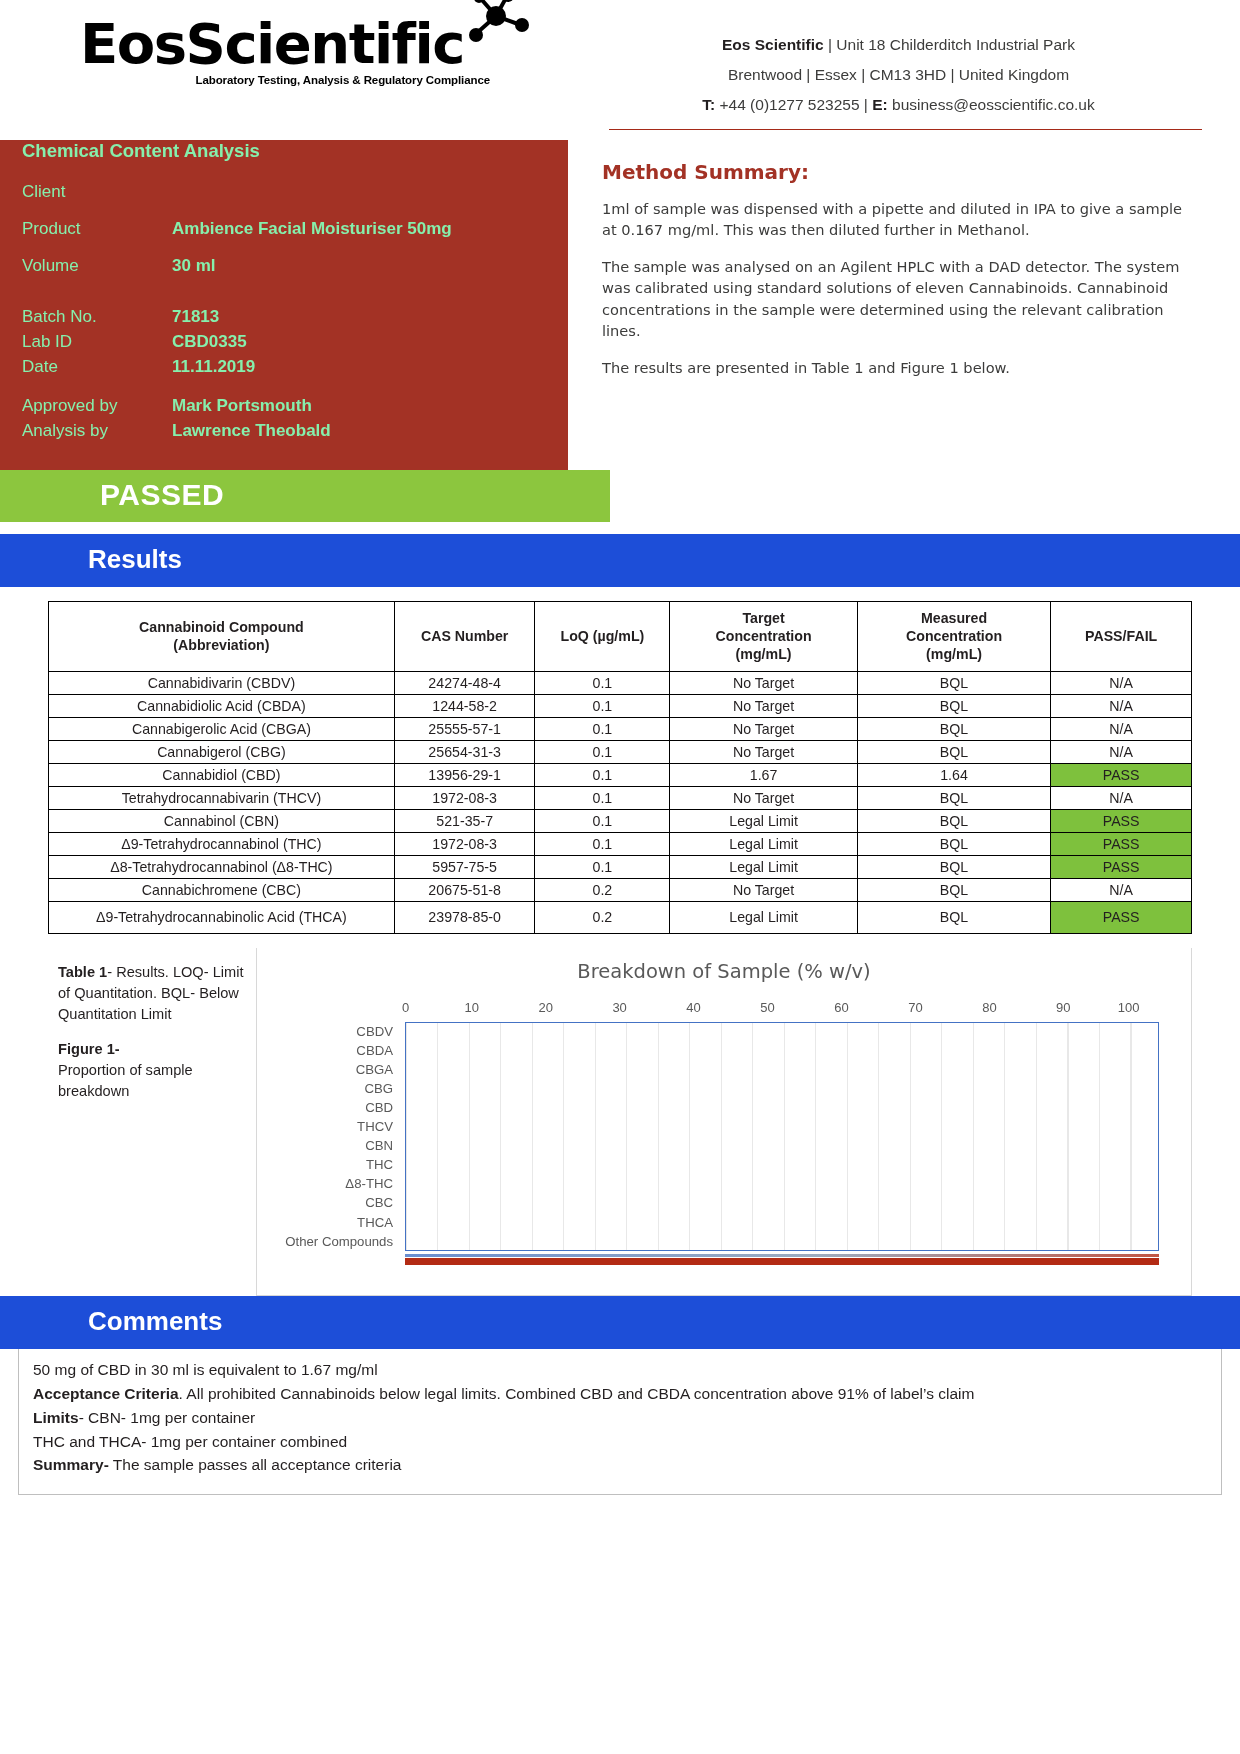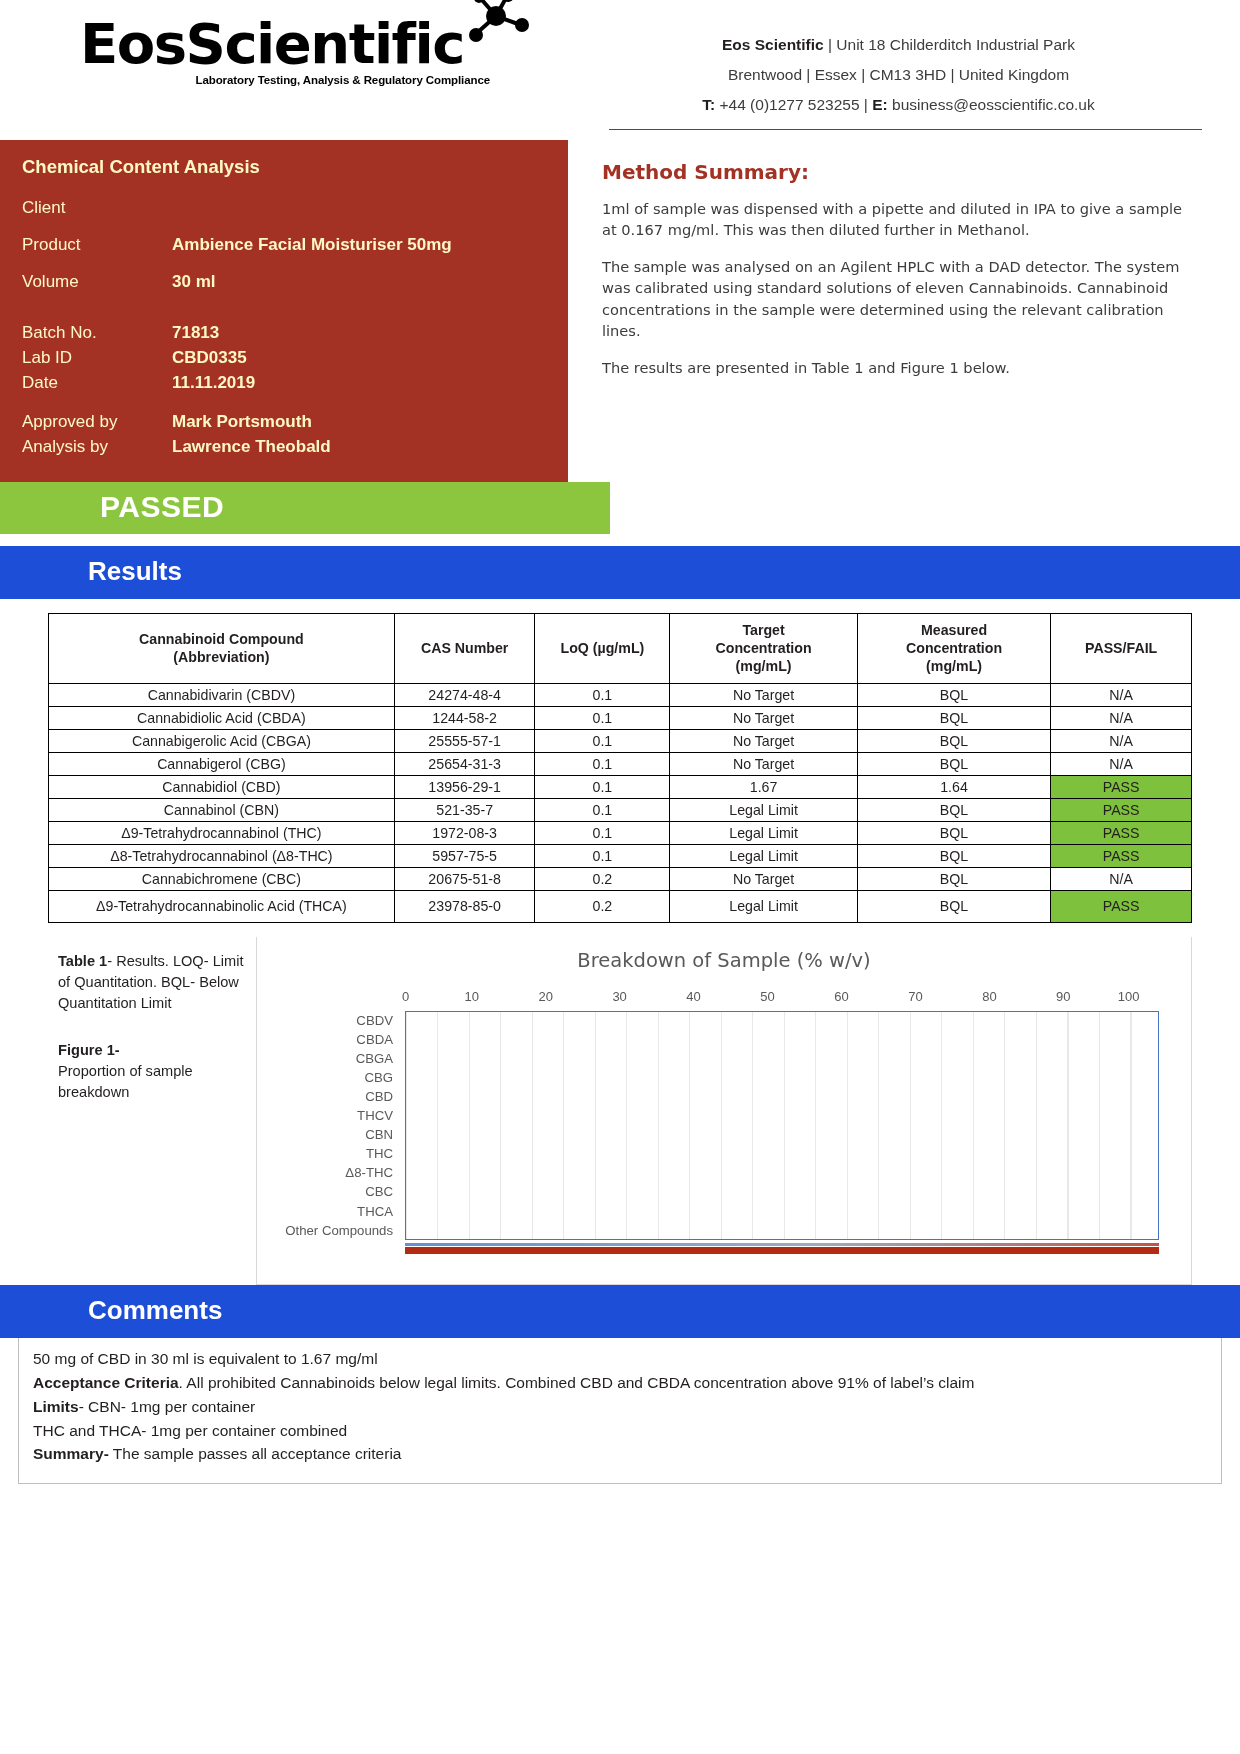--- a/index.html
+++ b/index.html
@@ -69,22 +69,22 @@
   }
 
   
   .mid {
     display: flex;
     align-items: flex-start;
   }
   .info-panel {
     width: 568px;
     background: #a33225;
-    color: #fef9c3;
-    padding: 16px 0 20px 22px;
+    color: #86efac;
+    padding: 0 0 20px 22px;
     min-height: 330px;
   }
   .info-title {
     font-size: 18.5px;
     font-weight: bold;
     margin-bottom: 20px;
   }
   .info-row {
     display: flex;
     font-size: 17px;
@@ -170,21 +170,21 @@
   }
   .fig-caption {
     width: 208px;
     font-size: 14.6px;
     line-height: 1.45;
     padding-top: 14px;
     padding-left: 10px;
     color: #231f20;
   }
   .fig-caption b { font-weight: bold; }
-  .fig-caption .blk { margin-bottom: 26px; }
+  .fig-caption .blk { margin-bottom: 14px; }
   .chart-box {
     flex: 1;
     border: 1px solid #d8d8d8;
     border-top: none;
     height: 348px;
     position: relative;
     background: #fff;
   }
   .chart-title {
     text-align: center;
@@ -412,20 +412,28 @@
         </tr>
       <tr>
           <td class="cmp">Cannabidiol (CBD)</td>
           <td>13956-29-1</td>
           <td>0.1</td>
           <td>1.67</td>
           <td>1.64</td>
           <td class="pass-cell">PASS</td>
         </tr>
       <tr>
+          <td class="cmp">Tetrahydrocannabivarin (THCV)</td>
+          <td>1972-08-3</td>
+          <td>0.1</td>
+          <td>No Target</td>
+          <td>BQL</td>
+          <td>N/A</td>
+        </tr>
+      <tr>
           <td class="cmp">Cannabinol (CBN)</td>
           <td>521-35-7</td>
           <td>0.1</td>
           <td>Legal Limit</td>
           <td>BQL</td>
           <td class="pass-cell">PASS</td>
         </tr>
       <tr>
           <td class="cmp">Δ9-Tetrahydrocannabinol (THC)</td>
           <td>1972-08-3</td>

